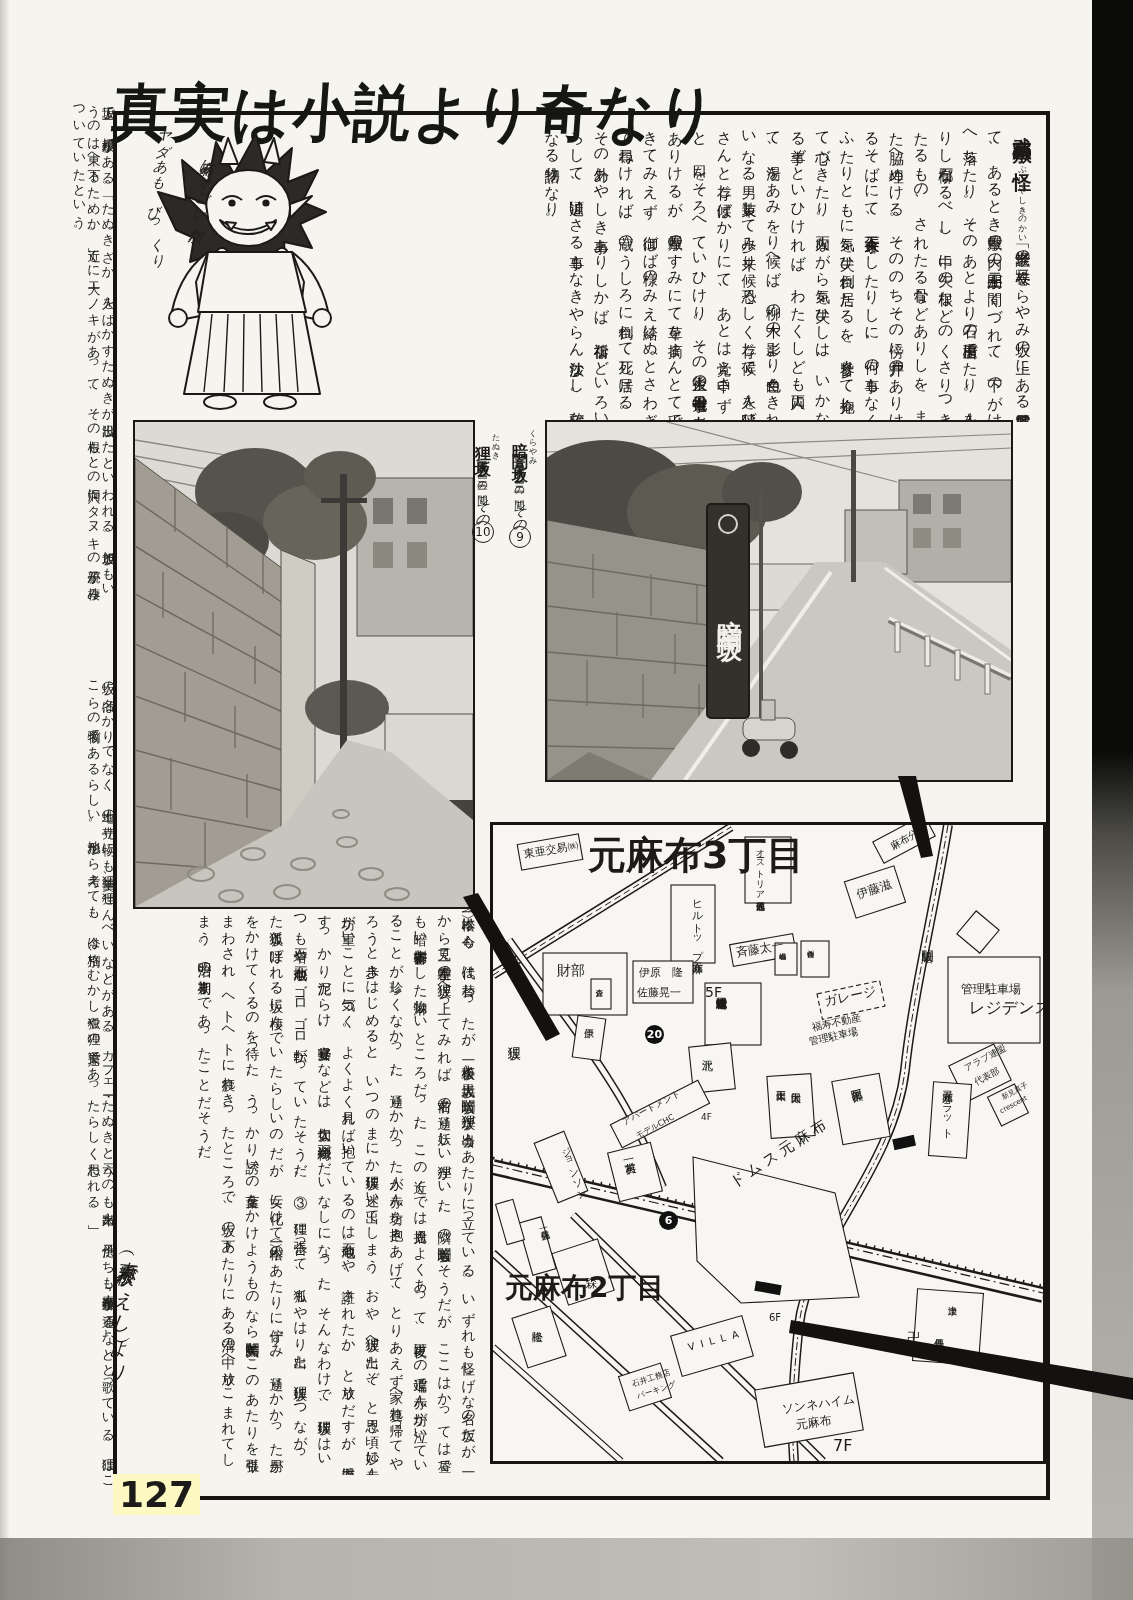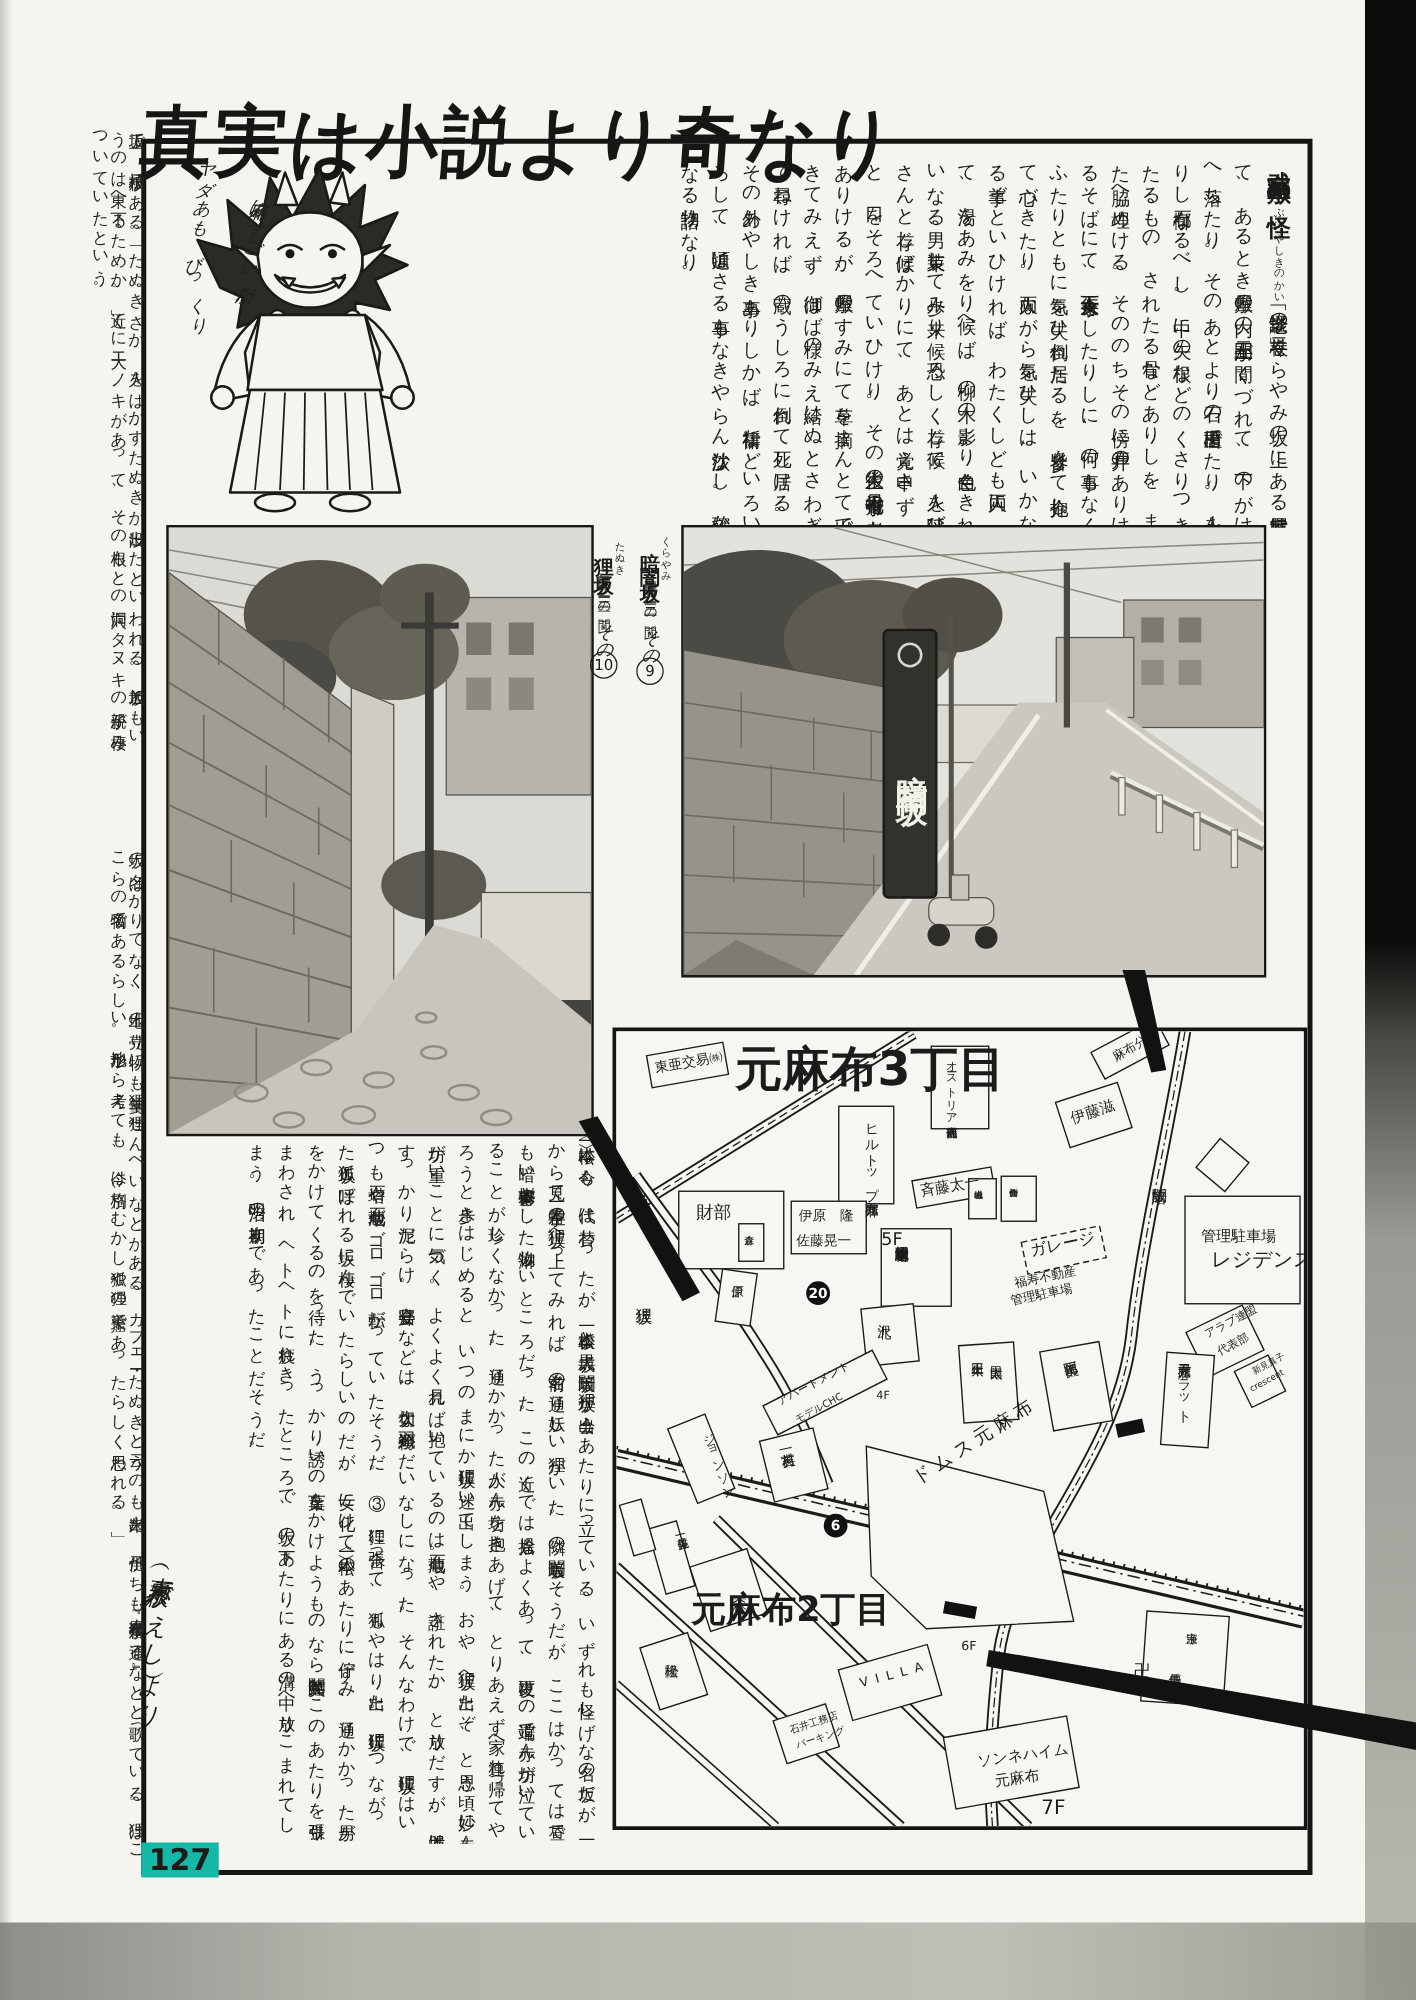--- a/index.html
+++ b/index.html
@@ -49,22 +49,22 @@
   .cap-loc{font-size:10.5px;letter-spacing:1px;}
   .cap-series{font-family:"DejaVu Sans",sans-serif;font-style:italic;font-size:14px;margin-block-start:26px;}
   .circ{display:inline-block;width:20px;height:20px;border:1.6px solid #1d1c1a;border-radius:50%;
       font-size:12px;line-height:20px;text-align:center;writing-mode:horizontal-tb;font-style:normal;}
   
   .story-bottom{position:absolute;left:141px;top:905px;width:340px;height:570px;
       font-size:13.8px;line-height:1.74;letter-spacing:.6px;overflow:hidden;}
   
   .source{position:absolute;left:104px;top:1244px;height:270px;font-size:19px;
       font-family:"DejaVu Sans",sans-serif;font-style:italic;transform:rotate(5deg);letter-spacing:2px;}
-  .pagenum{position:absolute;left:113px;top:1474px;font-size:24px;font-weight:bold;
-      font-family:"DejaVu Sans",sans-serif;background:#14b8a6;padding:0 6px;}
+  .pagenum{position:absolute;left:113px;top:1474px;font-size:36px;font-weight:bold;
+      font-family:"DejaVu Sans",sans-serif;background:#fef9c3;padding:0 6px;}
   
   .map{position:absolute;left:490px;top:822px;width:550px;height:636px;border:3px solid #161513;
       background:#f7f6f2;overflow:hidden;}
   .map-labels{position:absolute;left:0;top:0;width:100%;height:100%;}
   .ml{position:absolute;white-space:nowrap;color:#1c1b19;line-height:1.08;
       font-family:"DejaVu Sans","Liberation Sans",sans-serif;transform-origin:left top;}
   .ml.v{writing-mode:vertical-rl;text-orientation:mixed;white-space:normal;line-height:1.05;}
   .ml.mc{width:19px;height:19px;background:#101010;color:#fff;border-radius:50%;
       text-align:center;line-height:19px;font-size:11px;font-weight:bold;}
   .wedges{position:absolute;left:0;top:0;pointer-events:none;}
@@ -315,21 +315,21 @@
         <rect x="266" y="556" width="100" height="58" transform="rotate(-10 316 585)"></rect>
         <rect x="422" y="466" width="66" height="72" transform="rotate(4 455 502)"></rect>
       </g>
       <g fill="#111">
         <rect x="400" y="312" width="22" height="11" transform="rotate(-12 411 317)"></rect>
         <rect x="262" y="458" width="26" height="10" transform="rotate(10 275 463)"></rect>
       </g>
     </svg>
     <div class="map-labels" id="map-labels">
         <span class="ml" style="left: 95px; top: 10px; font-size: 38px; font-weight: bold;">元麻布3丁目</span>
-        <span class="ml" style="left: 12px; top: 448px; font-size: 28px; font-weight: bold; margin-left: 48px;">元麻布2丁目</span>
+        <span class="ml" style="left: 12px; top: 448px; font-size: 28px; font-weight: bold;">元麻布2丁目</span>
         <span class="ml" style="left: 30px; top: 24px; font-size: 11px; transform: rotate(-10deg);">東亜交易㈱</span>
         <span class="ml v" style="left: 198px; top: 66px; font-size: 11px;">ヒルトップ元麻布</span>
         <span class="ml" style="left: 212px; top: 160px; font-size: 14px;">5F</span>
         <span class="ml" style="left: 242px; top: 122px; font-size: 12px; transform: rotate(-10deg);">斉藤太一</span>
         <span class="ml" style="left: 362px; top: 64px; font-size: 12px; transform: rotate(-18deg);">伊藤滋</span>
         <span class="ml v" style="left: 285px; top: 122px; font-size: 7px;">山崎春城</span>
         <span class="ml v" style="left: 313px; top: 120px; font-size: 7px;">白仙会伴㈱</span>
         <span class="ml v" style="left: 262px; top: 18px; font-size: 9px; height: 72px;">オーストリア通商代表部</span>
         <span class="ml" style="left: 396px; top: 18px; font-size: 10px; transform: rotate(-30deg);">麻布分室</span>
         <span class="ml" style="left: 64px; top: 138px; font-size: 14px;">財部</span>

